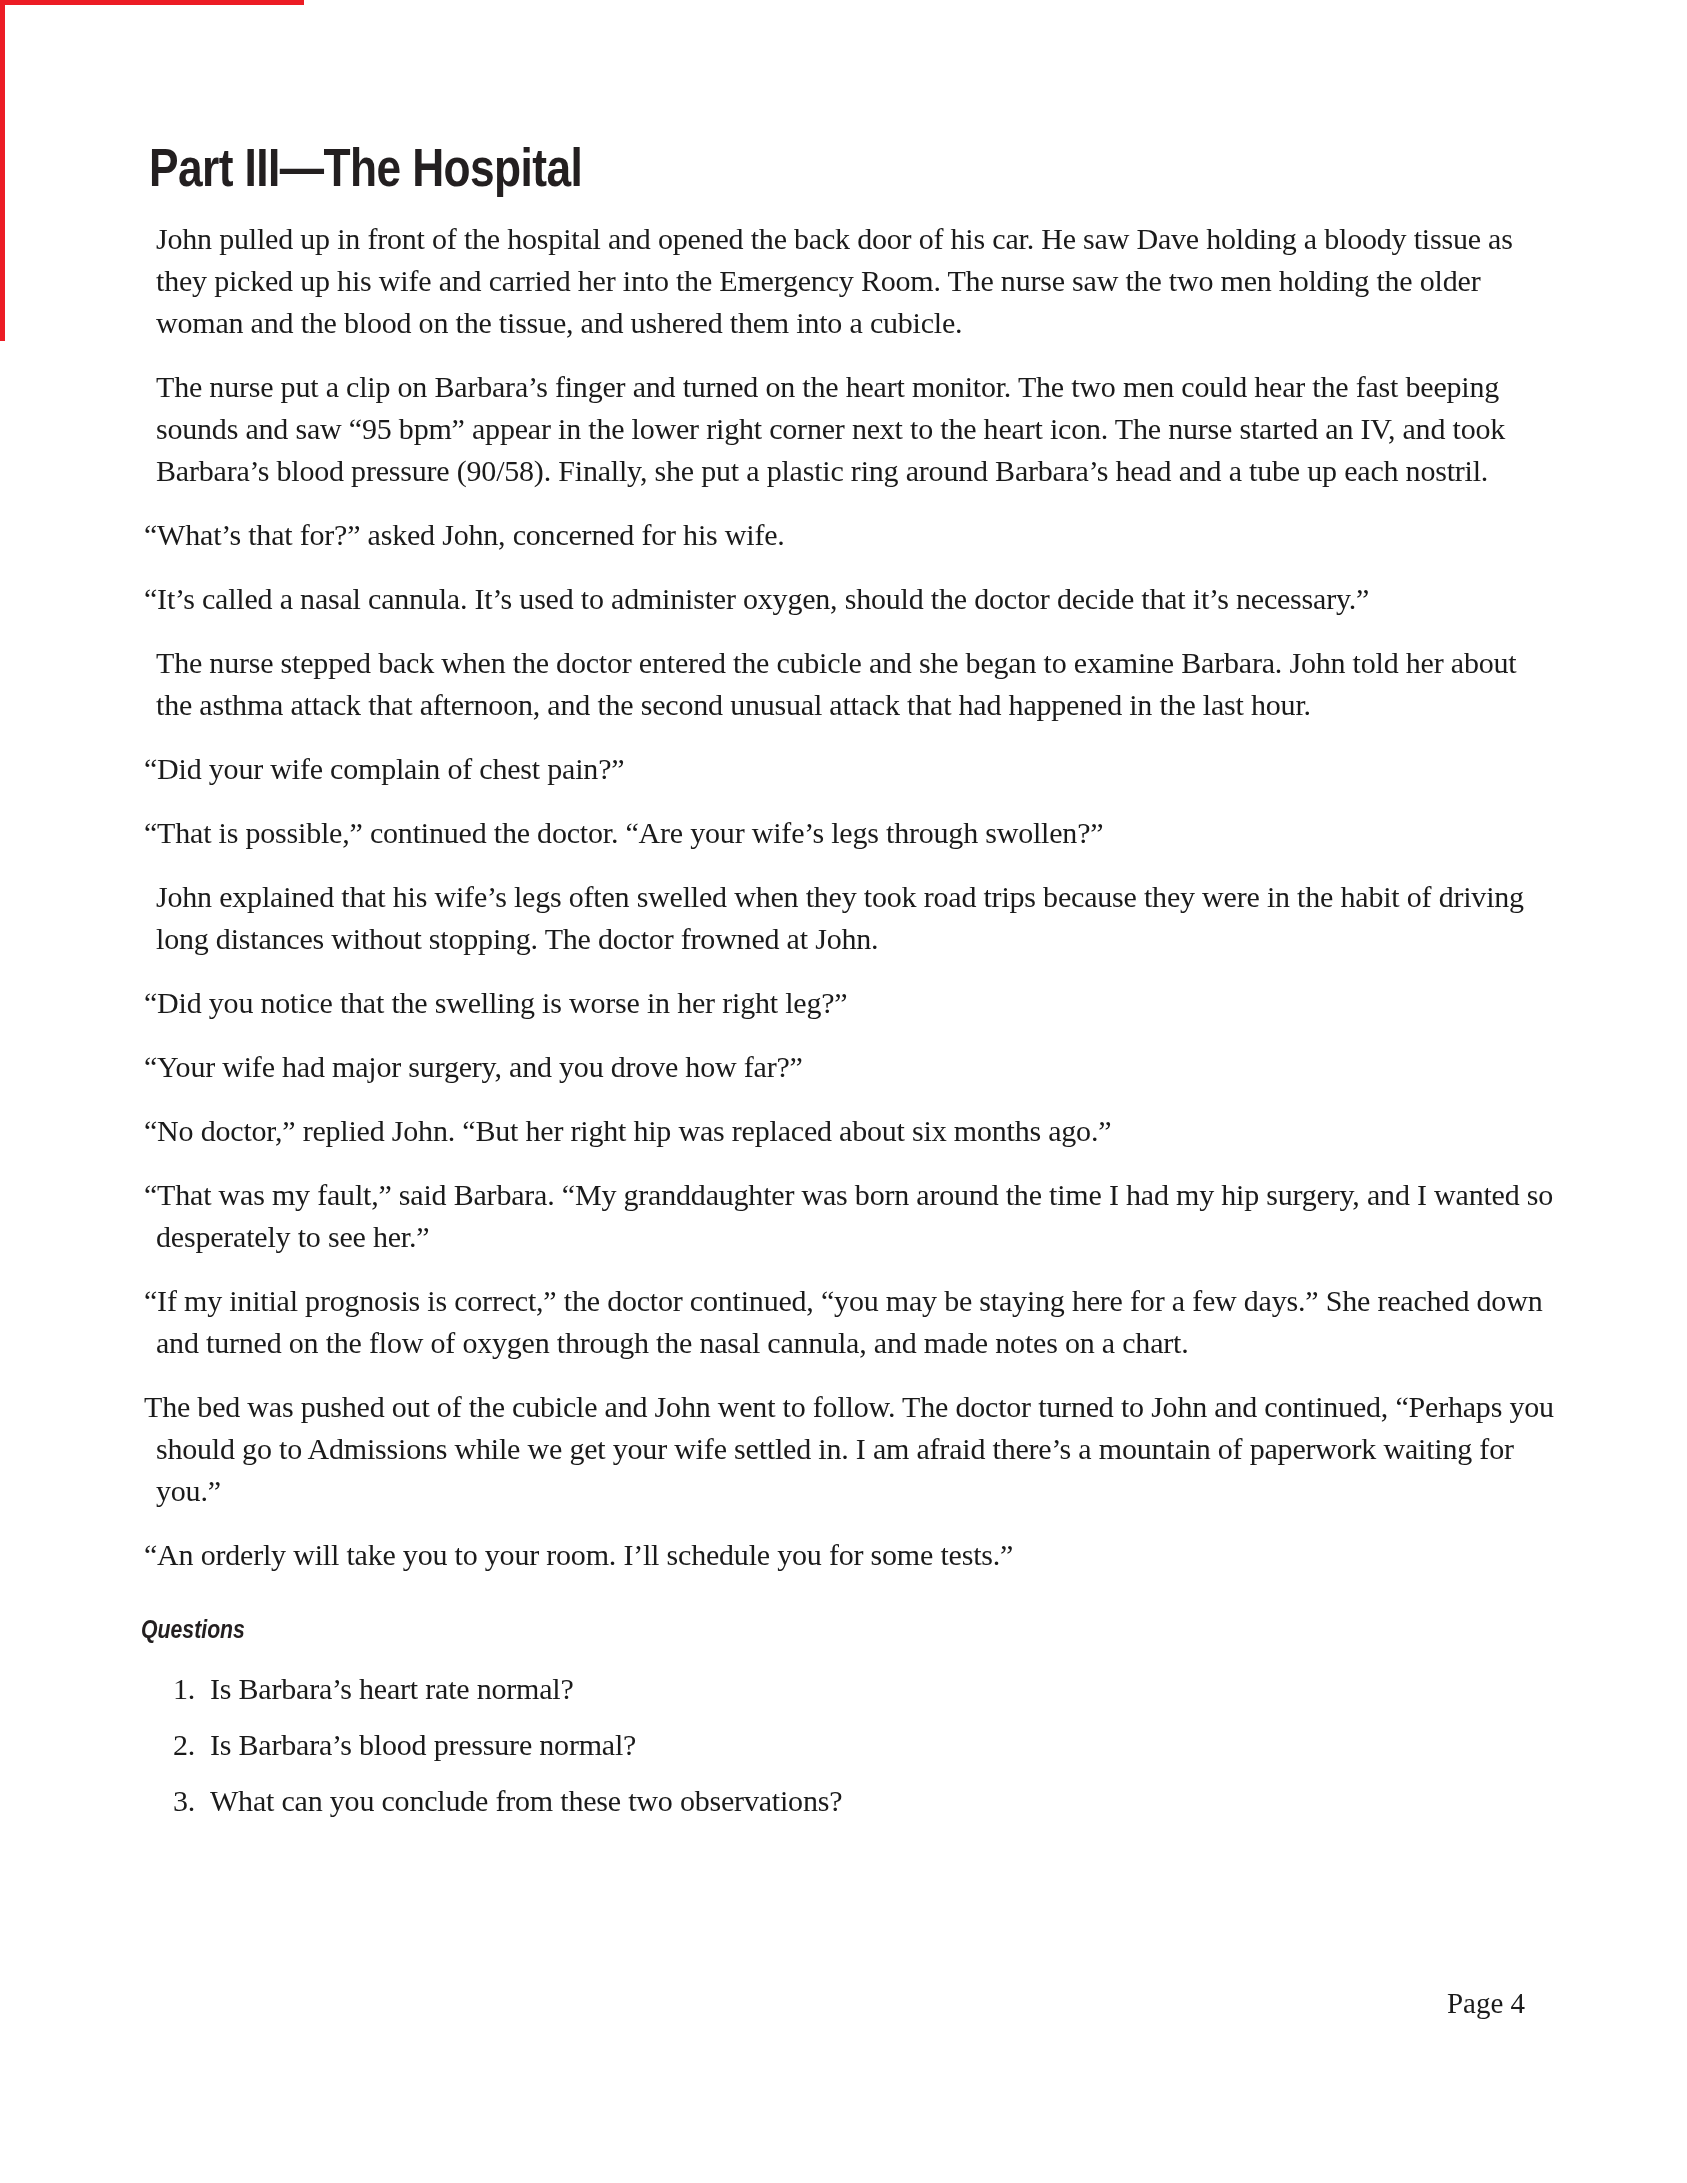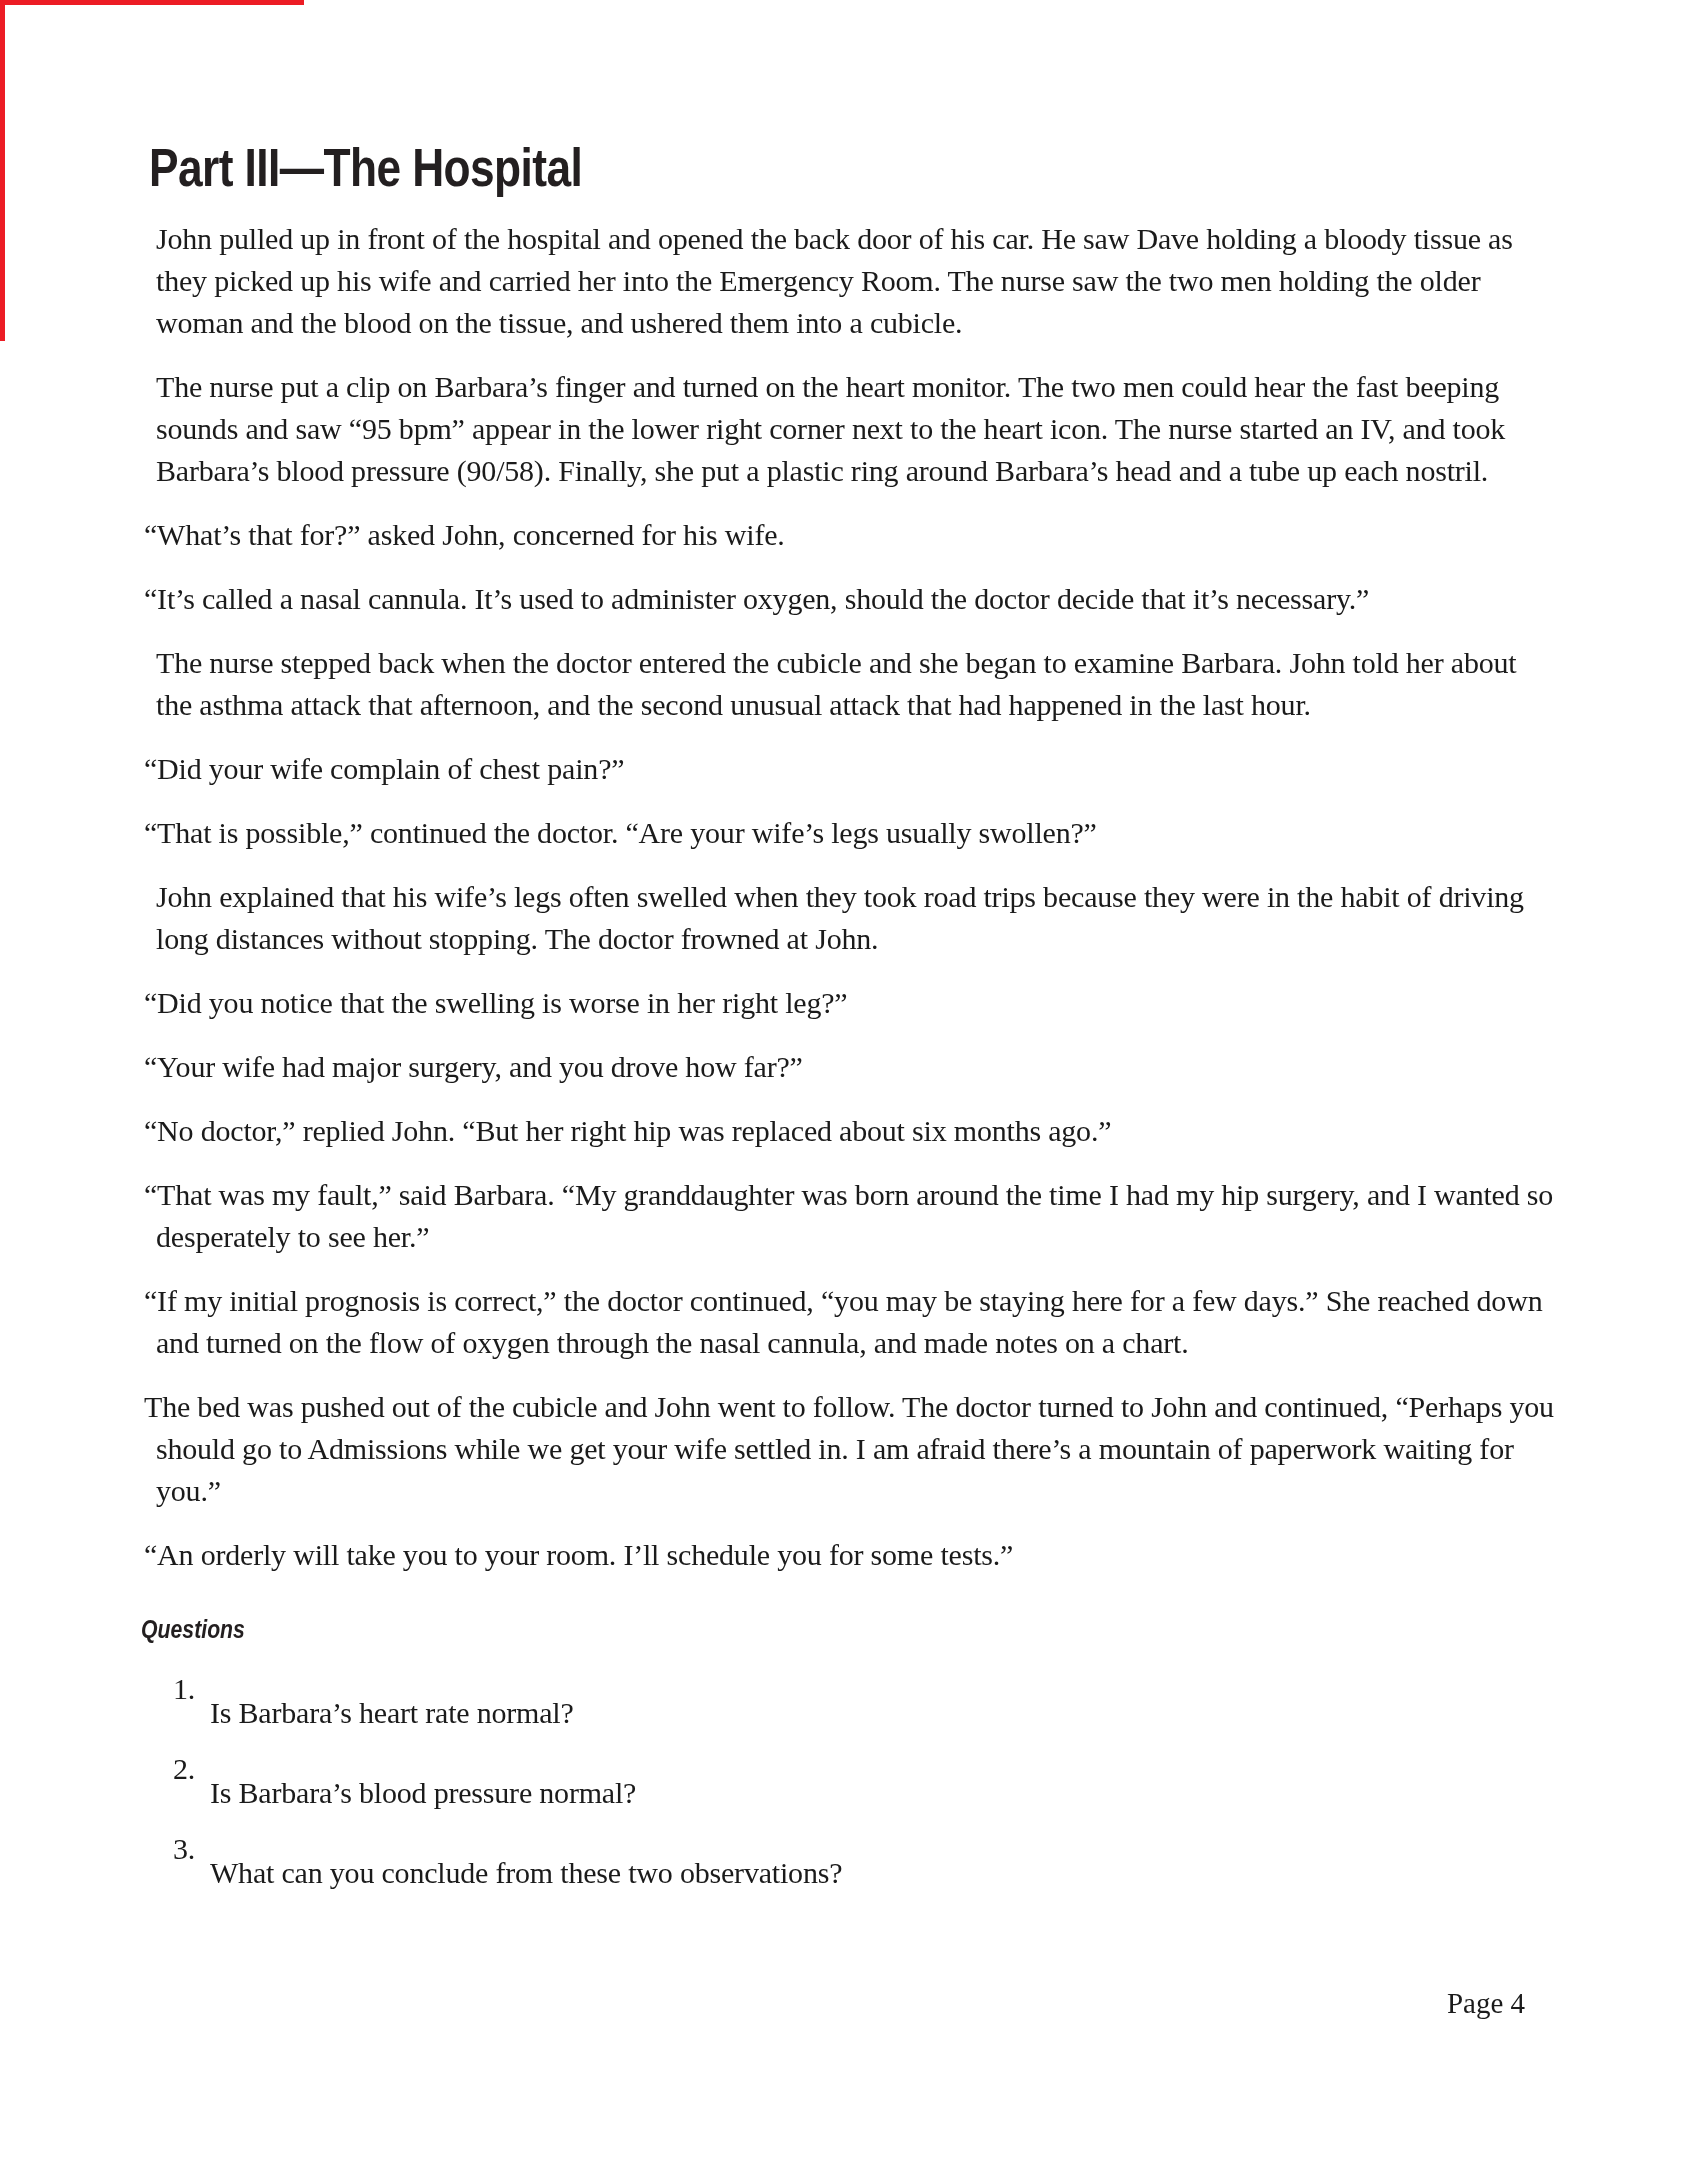--- a/index.html
+++ b/index.html
@@ -96,21 +96,20 @@
     font-size: 30px;
     line-height: 40px;
     letter-spacing: -0.2px;
   }
   .question-number {
     width: 37px;
     flex: 0 0 37px;
   }
   .question-text {
     flex: 1;
-    margin-top: 24px;
   }
   .page-footer {
     position: absolute;
     right: 162px;
     top: 1986px;
     font-size: 29px;
     line-height: 1.2;
     color: #1b1b1b;
   }
 </style>
@@ -126,21 +125,21 @@
 
     <h1 class="doc-title"><span class="squeeze">Part III—The Hospital</span></h1>
 
     <div class="story">
       <p>John pulled up in front of the hospital and opened the back door of his car. He saw Dave holding a bloody tissue as they picked up his wife and carried her into the Emergency Room. The nurse saw the two men holding the older woman and the blood on the tissue, and ushered them into a cubicle.</p>
       <p>The nurse put a clip on Barbara’s finger and turned on the heart monitor. The two men could hear the fast beeping sounds and saw “95 bpm” appear in the lower right corner next to the heart icon. The nurse started an IV, and took Barbara’s blood pressure (90/58). Finally, she put a plastic ring around Barbara’s head and a tube up each nostril.</p>
       <p class="hang">“What’s that for?” asked John, concerned for his wife.</p>
       <p class="hang">“It’s called a nasal cannula. It’s used to administer oxygen, should the doctor decide that it’s necessary.”</p>
       <p>The nurse stepped back when the doctor entered the cubicle and she began to examine Barbara. John told her about the asthma attack that afternoon, and the second unusual attack that had happened in the last hour.</p>
       <p class="hang">“Did your wife complain of chest pain?”</p>
-      <p class="hang">“That is possible,” continued the doctor. “Are your wife’s legs usually swollen?”</p>
+      <p class="hang">“That is possible,” continued the doctor. “Are your wife’s legs through swollen?”</p>
       <p>John explained that his wife’s legs often swelled when they took road trips because they were in the habit of driving long distances without stopping. The doctor frowned at John.</p>
       <p class="hang">“Did you notice that the swelling is worse in her right leg?”</p>
       <p class="hang">“Your wife had major surgery, and you drove how far?”</p>
       <p class="hang">“No doctor,” replied John. “But her right hip was replaced about six months ago.”</p>
       <p class="hang">“That was my fault,” said Barbara. “My granddaughter was born around the time I had my hip surgery, and I wanted so desperately to see her.”</p>
       <p class="hang">“If my initial prognosis is correct,” the doctor continued, “you may be staying here for a few days.” She reached down and turned on the flow of oxygen through the nasal cannula, and made notes on a chart.</p>
       <p class="hang">The bed was pushed out of the cubicle and John went to follow. The doctor turned to John and continued, “Perhaps you should go to Admissions while we get your wife settled in. I am afraid there’s a mountain of paperwork waiting for you.”</p>
       <p class="hang">“An orderly will take you to your room. I’ll schedule you for some tests.”</p>
     </div>
 

